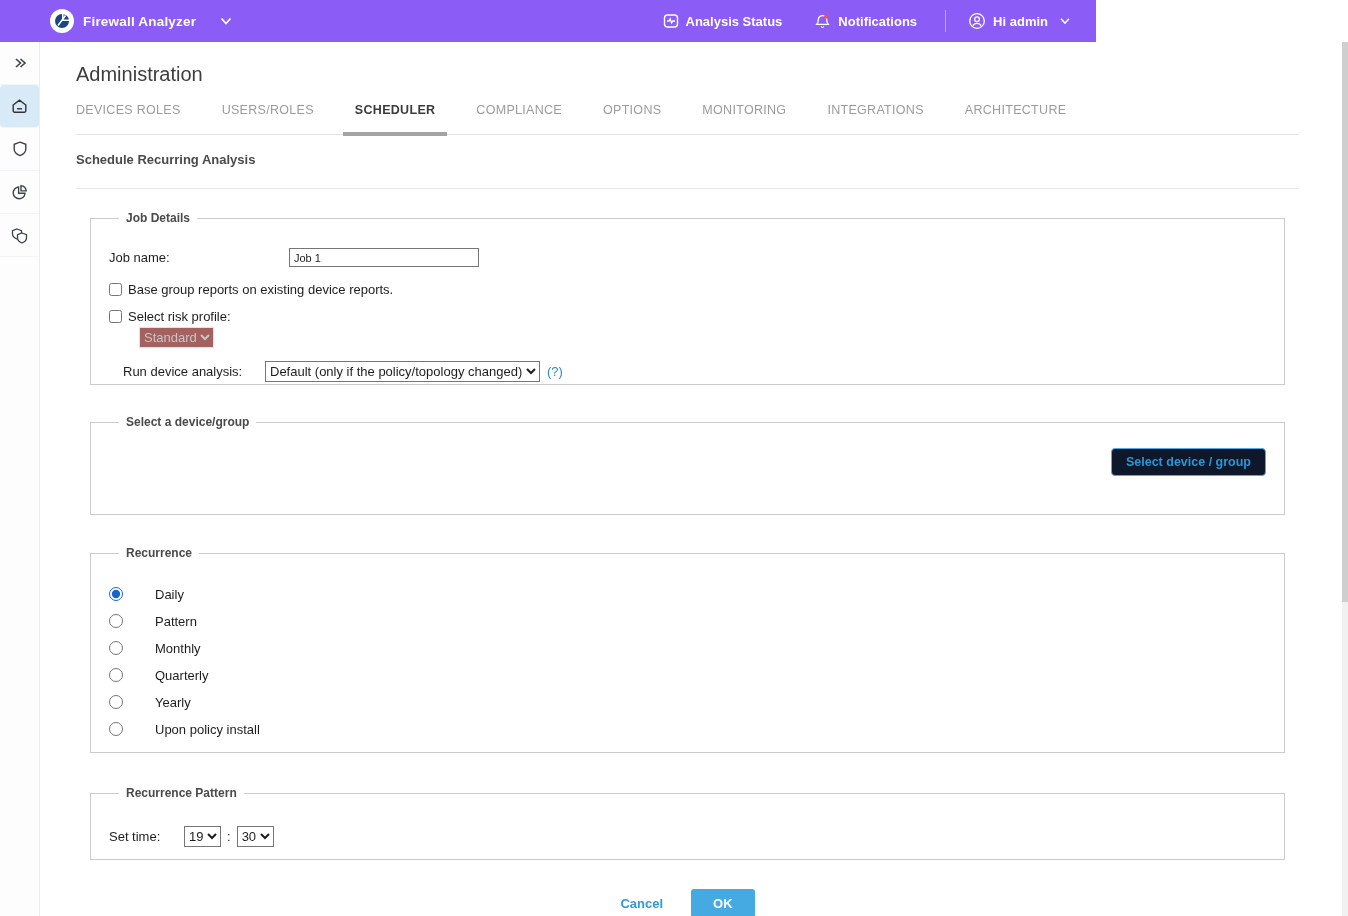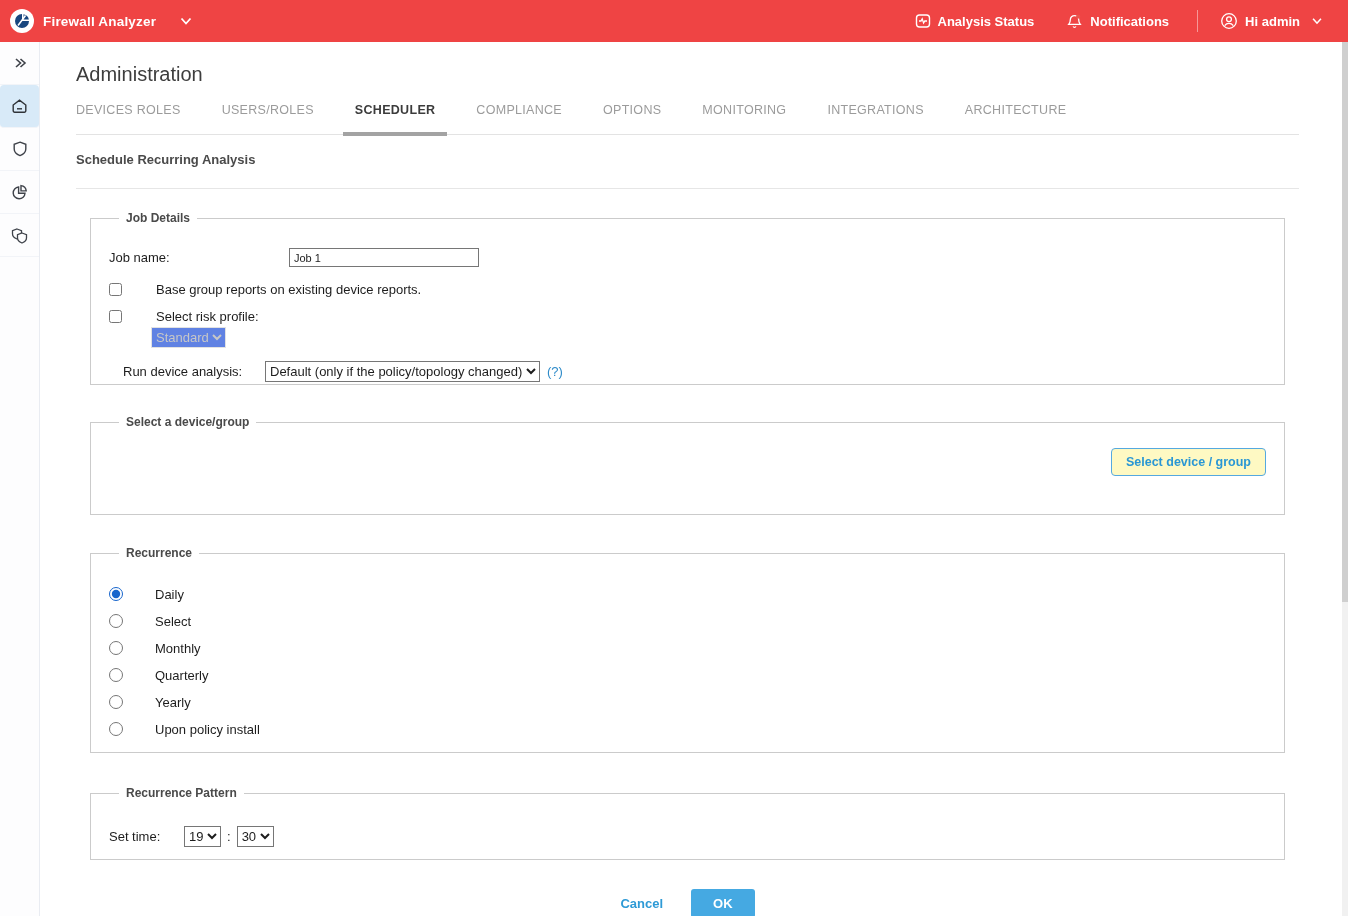--- a/index.html
+++ b/index.html
@@ -1,21 +1,21 @@
 <!DOCTYPE html>
 <html><head>
 <meta charset="utf-8">
 <style>
   * { margin:0; padding:0; box-sizing:border-box; }
   html,body { width:1348px; height:916px; overflow:hidden; background:#fff;
     font-family:"Liberation Sans", sans-serif; }
 
   
-  .topbar { position:absolute; top:0; left:0; width:1348px; height:42px;
-    background:#ef4444; display:flex; align-items:center; color:#fff; z-index:10; }
+  .topbar { position:absolute; top:0; left:0; width:1096px; height:42px;
+    background:#8b5cf6; display:flex; align-items:center; color:#fff; z-index:10;padding-left:40px; }
   .brand { display:flex; align-items:center; margin-left:10px; }
   .logo { width:24px; height:24px; border-radius:50%; background:#fff;
     display:flex; align-items:center; justify-content:center; }
   .brand-name { margin-left:9px; font-size:13.5px; font-weight:700; letter-spacing:.2px; }
   .brand-caret { margin-left:22px; display:flex; }
   .topbar-right { margin-left:auto; display:flex; align-items:center; margin-right:24px; }
   .top-item { display:flex; align-items:center; font-size:13px; font-weight:700; cursor:pointer; }
   .top-item .tlabel { margin-left:7px; }
   .top-sep { width:1px; height:22px; background:rgba(255,255,255,.45); margin:0 22px 0 28px; }
   .gap-notif { margin-left:32px; }
@@ -53,34 +53,34 @@
   .fs-dev { margin-top:30px; height:100px; }
   .fs-rec { margin-top:31px; height:207px; }
   .fs-pat { margin-top:33px; height:74px; }
 
   .lbl { font-size:13px; color:#1d1d1d; }
   .row { display:flex; align-items:center; }
   .row-jobname { margin-top:17px; }
   .lbl-jobname { width:180px; }
   input.text { width:190px; height:19px; border:1px solid #767676; font-size:11px;
     padding:0 4px; font-family:"Liberation Sans",sans-serif; color:#1d1d1d; }
-  .row-check { margin-top:15px;gap:28px; }
+  .row-check { margin-top:15px; }
   .row-check input { width:13px; height:13px; margin-right:6px; cursor:pointer; }
   .row-risk { margin-top:12px; }
   select { font-size:13px; font-family:"Liberation Sans",sans-serif; color:#1d1d1d;
     background:#fff; border:1px solid #767676; height:21px; cursor:pointer; }
-  select.disabled-sel { color:#b0b0b0; border-color:#d6d6d6; background:#1d4ed8; margin:3px 0 0 42px; }
+  select.disabled-sel { color:#b0b0b0; border-color:#d6d6d6; background:#7f1d1d; margin:3px 0 0 30px; }
   .row-analysis { margin-top:13px; }
   .lbl-analysis { margin-left:14px; width:142px; }
   .help { margin-left:7px; font-size:13px; color:#2e8bc9; cursor:pointer; text-decoration:none; }
 
   .devline { margin-top:21px; font-size:13px; color:#1d1d1d; }
   .devline b { font-weight:700; }
   .dev-btn-row { display:flex; justify-content:flex-end; margin-top:13px; }
-  .btn-outline { background:#fef9c3; border:1px solid #55a9e0; border-radius:4px; color:#2a97d4;
+  .btn-outline { background:#0f172a; border:1px solid #55a9e0; border-radius:4px; color:#2a97d4;
     font-size:12.5px; font-weight:700; padding:6px 14px; cursor:pointer;
     font-family:"Liberation Sans",sans-serif; }
 
   .radio-row { display:flex; align-items:center; margin-top:11px; height:16px; cursor:pointer;gap:27px; }
   .radio-row:first-of-type { margin-top:20px; }
   .radio-row input { width:14px; height:14px; margin-right:5px; accent-color:#1765cc; cursor:pointer; }
   .radio-row .lbl { cursor:pointer; }
 
   .row-time { margin-top:20px; }
   .lbl-settime { width:75px; }
@@ -262,21 +262,21 @@
 
   <fieldset class="fs-rec">
     <legend>Recurrence</legend>
 
     <label class="radio-row">
       <input type="radio" name="recurrence" checked="" style="">
       <span class="lbl">Daily</span>
     </label>
     <label class="radio-row">
       <input type="radio" name="recurrence" style="">
-      <span class="lbl">Select</span>
+      <span class="lbl">Pattern</span>
     </label>
     <label class="radio-row">
       <input type="radio" name="recurrence" style="">
       <span class="lbl">Monthly</span>
     </label>
     <label class="radio-row">
       <input type="radio" name="recurrence" style="">
       <span class="lbl">Quarterly</span>
     </label>
     <label class="radio-row">

